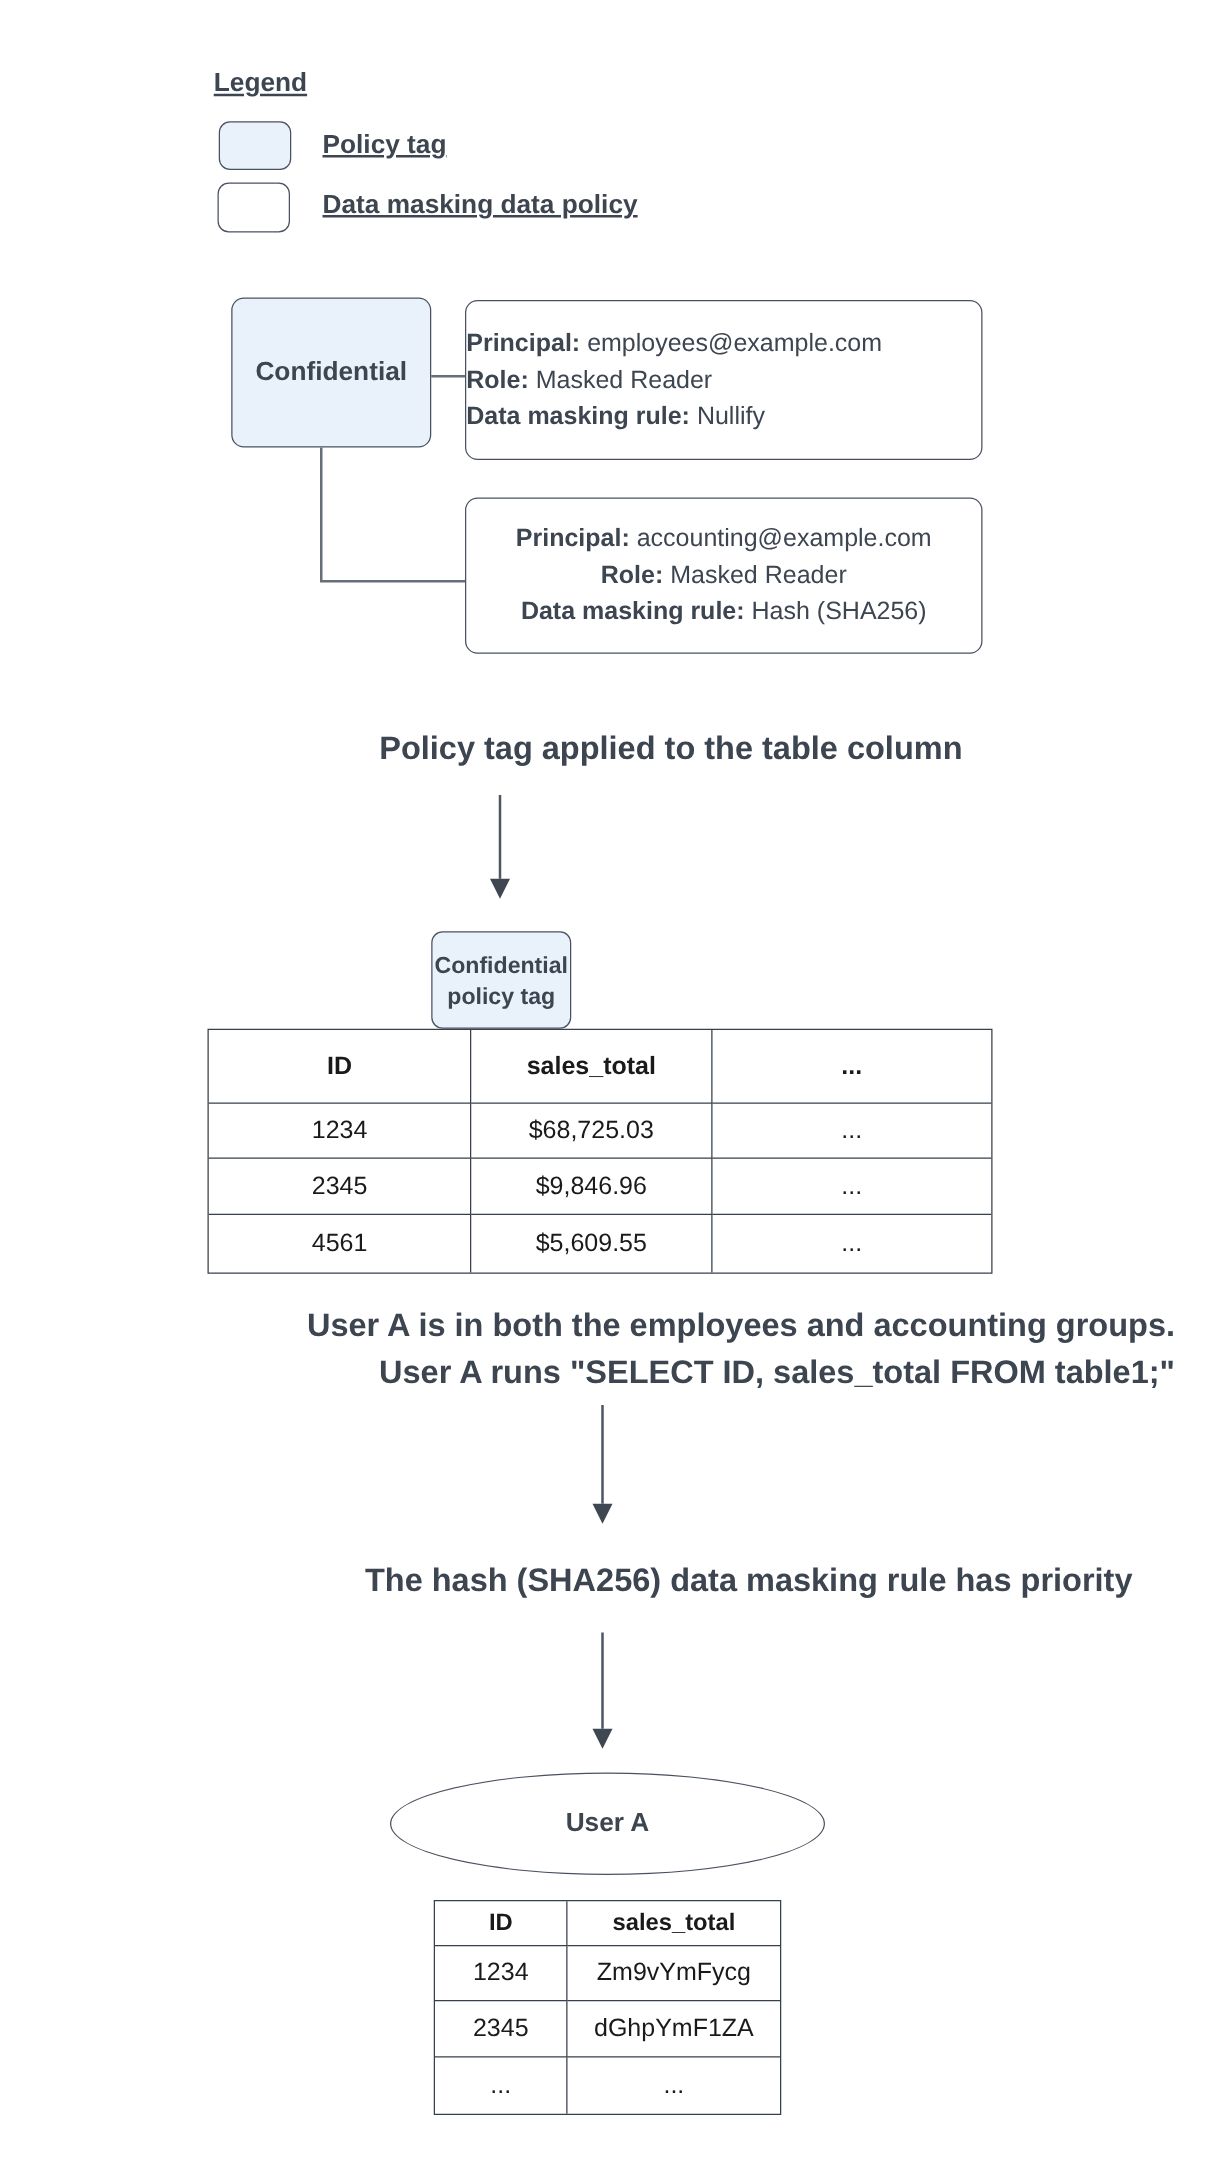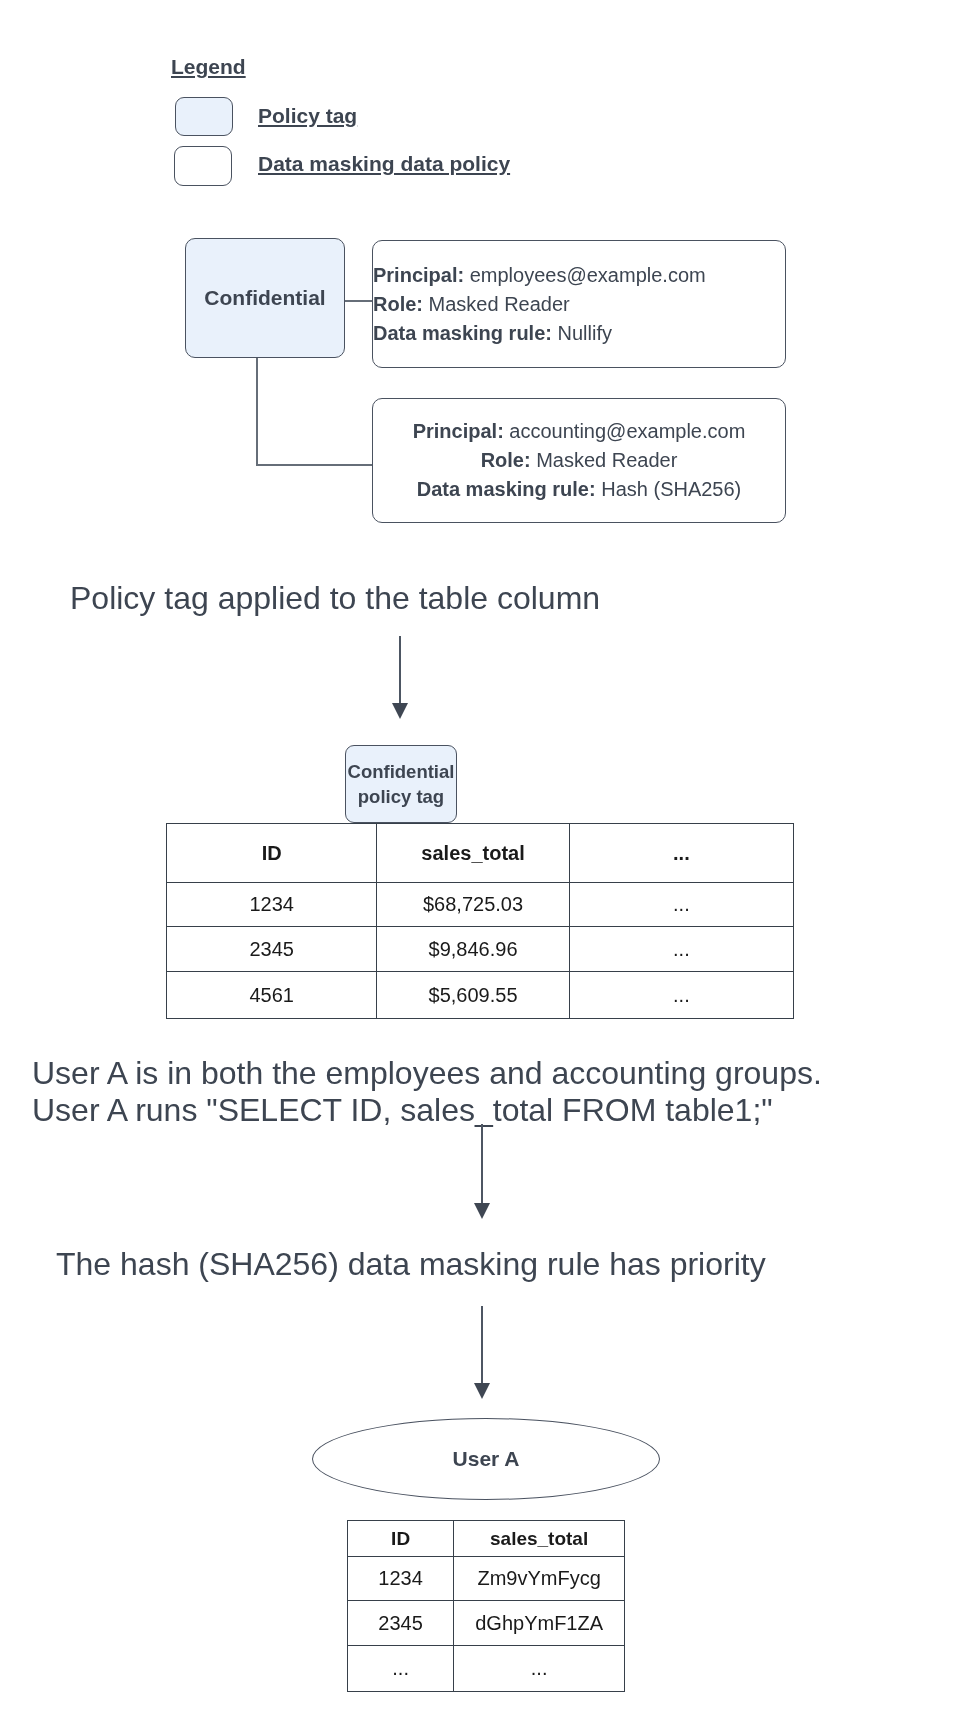--- a/index.html
+++ b/index.html
@@ -28,22 +28,22 @@
     background:#ffffff;
     display:flex;flex-direction:column;justify-content:center;
     padding:0 0;
     font-size:20px;line-height:29px;color:#3d4551;
   }
   .legend-swatch{
     border:1.6px solid #4a5260;border-radius:9px;
   }
   .legend-label{font-size:21px;font-weight:bold;color:#3d4551;text-decoration:underline;}
   .caption{
-    font-size:32px;font-weight:normal;color:#3d4551;
-    text-align:left;line-height:37px;
+    font-size:26px;font-weight:bold;color:#3d4551;
+    text-align:right;line-height:37px;
   }
   .conn{background:#666e78;}
   .arrow-line{width:1.6px;background:#4d5663;}
   .arrow-head{
     width:0;height:0;
     border-left:8px solid transparent;
     border-right:8px solid transparent;
     border-top:16px solid #3f4753;
   }
   .ellipse{
@@ -126,21 +126,21 @@
       <div class="cell" style="width:193px;height:45px;">$9,846.96</div>
       <div class="cell last" style="width:224px;height:45px;">...</div>
     </div>
     <div class="row lastrow">
       <div class="cell" style="width:211px;height:46px;">4561</div>
       <div class="cell" style="width:193px;height:46px;">$5,609.55</div>
       <div class="cell last" style="width:224px;height:46px;">...</div>
     </div>
   </div>
 
-  <div class="abs caption" style="left:32px;top:1042px;width:908px;margin-top:13px;">
+  <div class="abs caption" style="left:32px;top:1042px;width:908px;">
     <div>User A is in both the employees and accounting groups.</div>
     <div>User A runs "SELECT ID, sales_total FROM table1;"</div>
   </div>
 
   <div class="abs arrow-line" style="left:481px;top:1124px;height:79px;"></div>
   <div class="abs arrow-head" style="left:474px;top:1203px;"></div>
 
   <div class="abs caption" style="left:56px;top:1246px;width:850px;">The hash (SHA256) data masking rule has priority</div>
 
   <div class="abs arrow-line" style="left:481px;top:1306px;height:77px;"></div>

